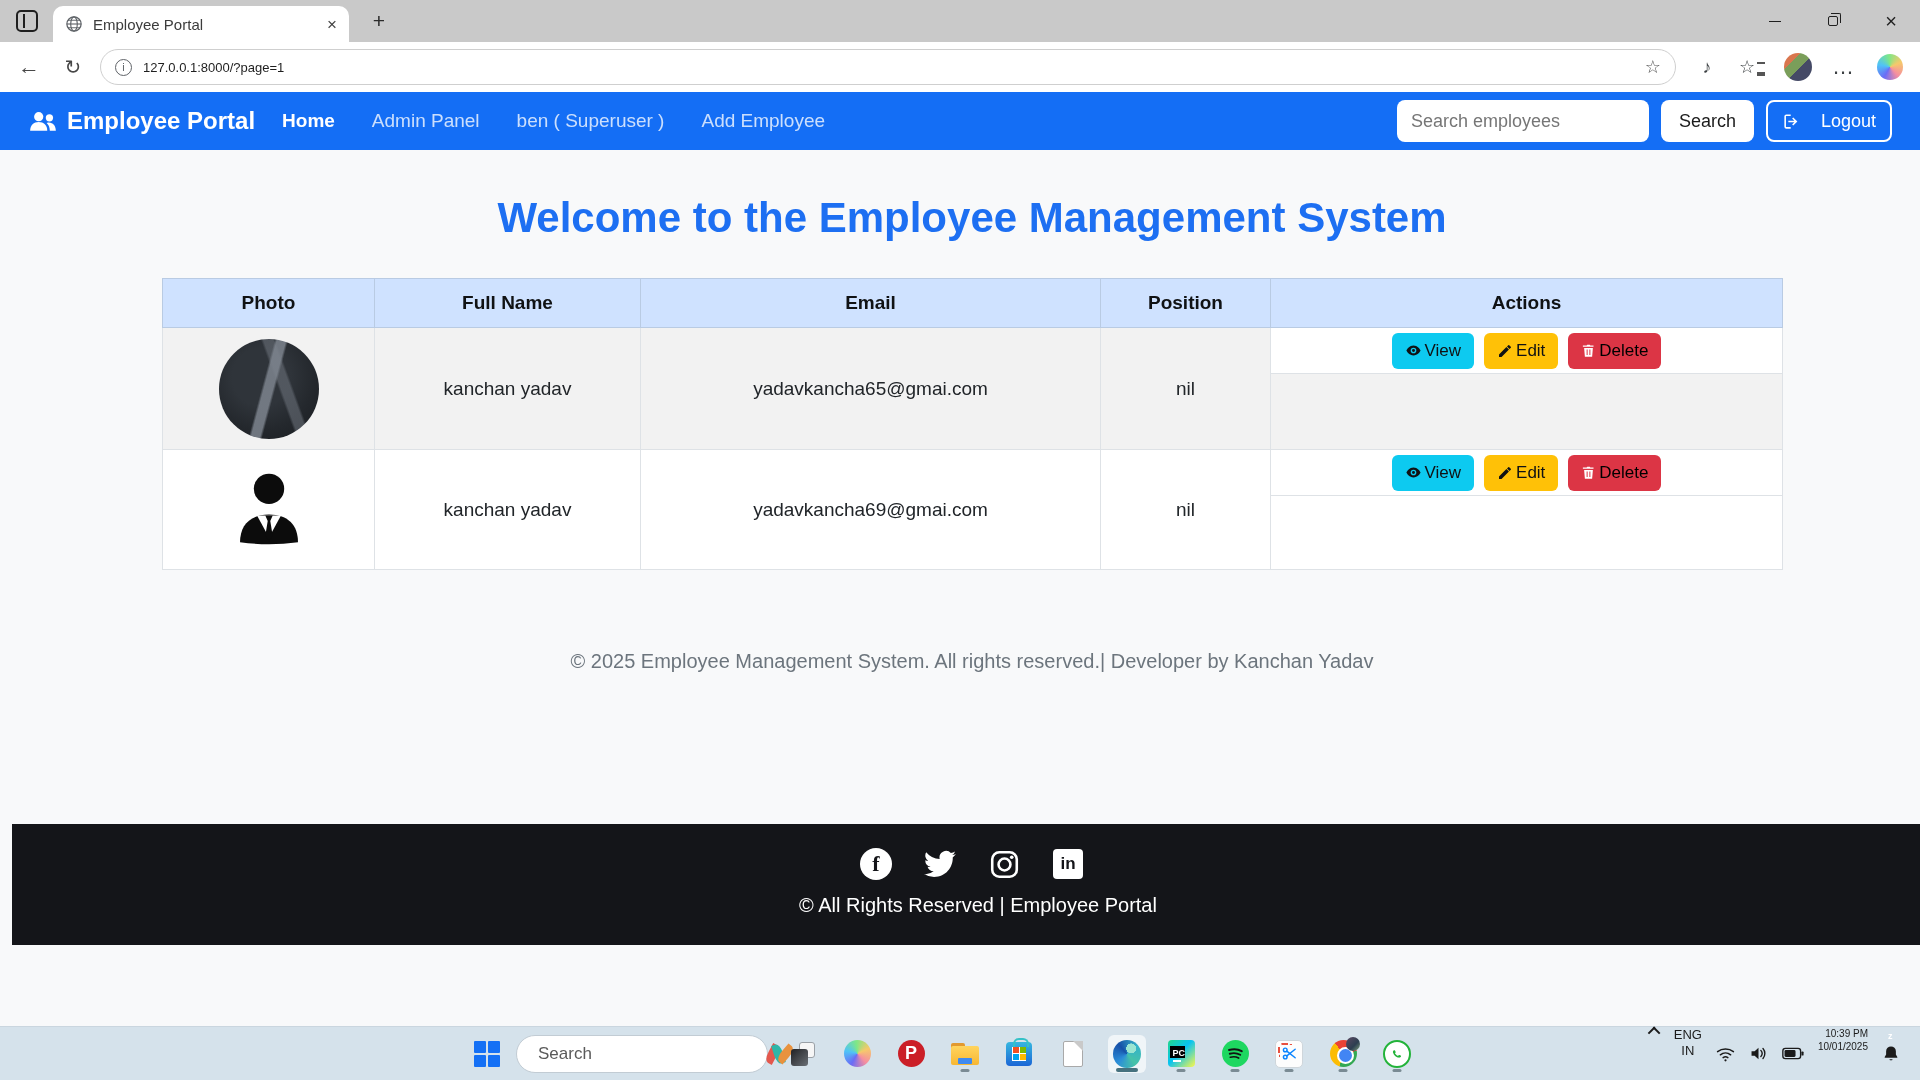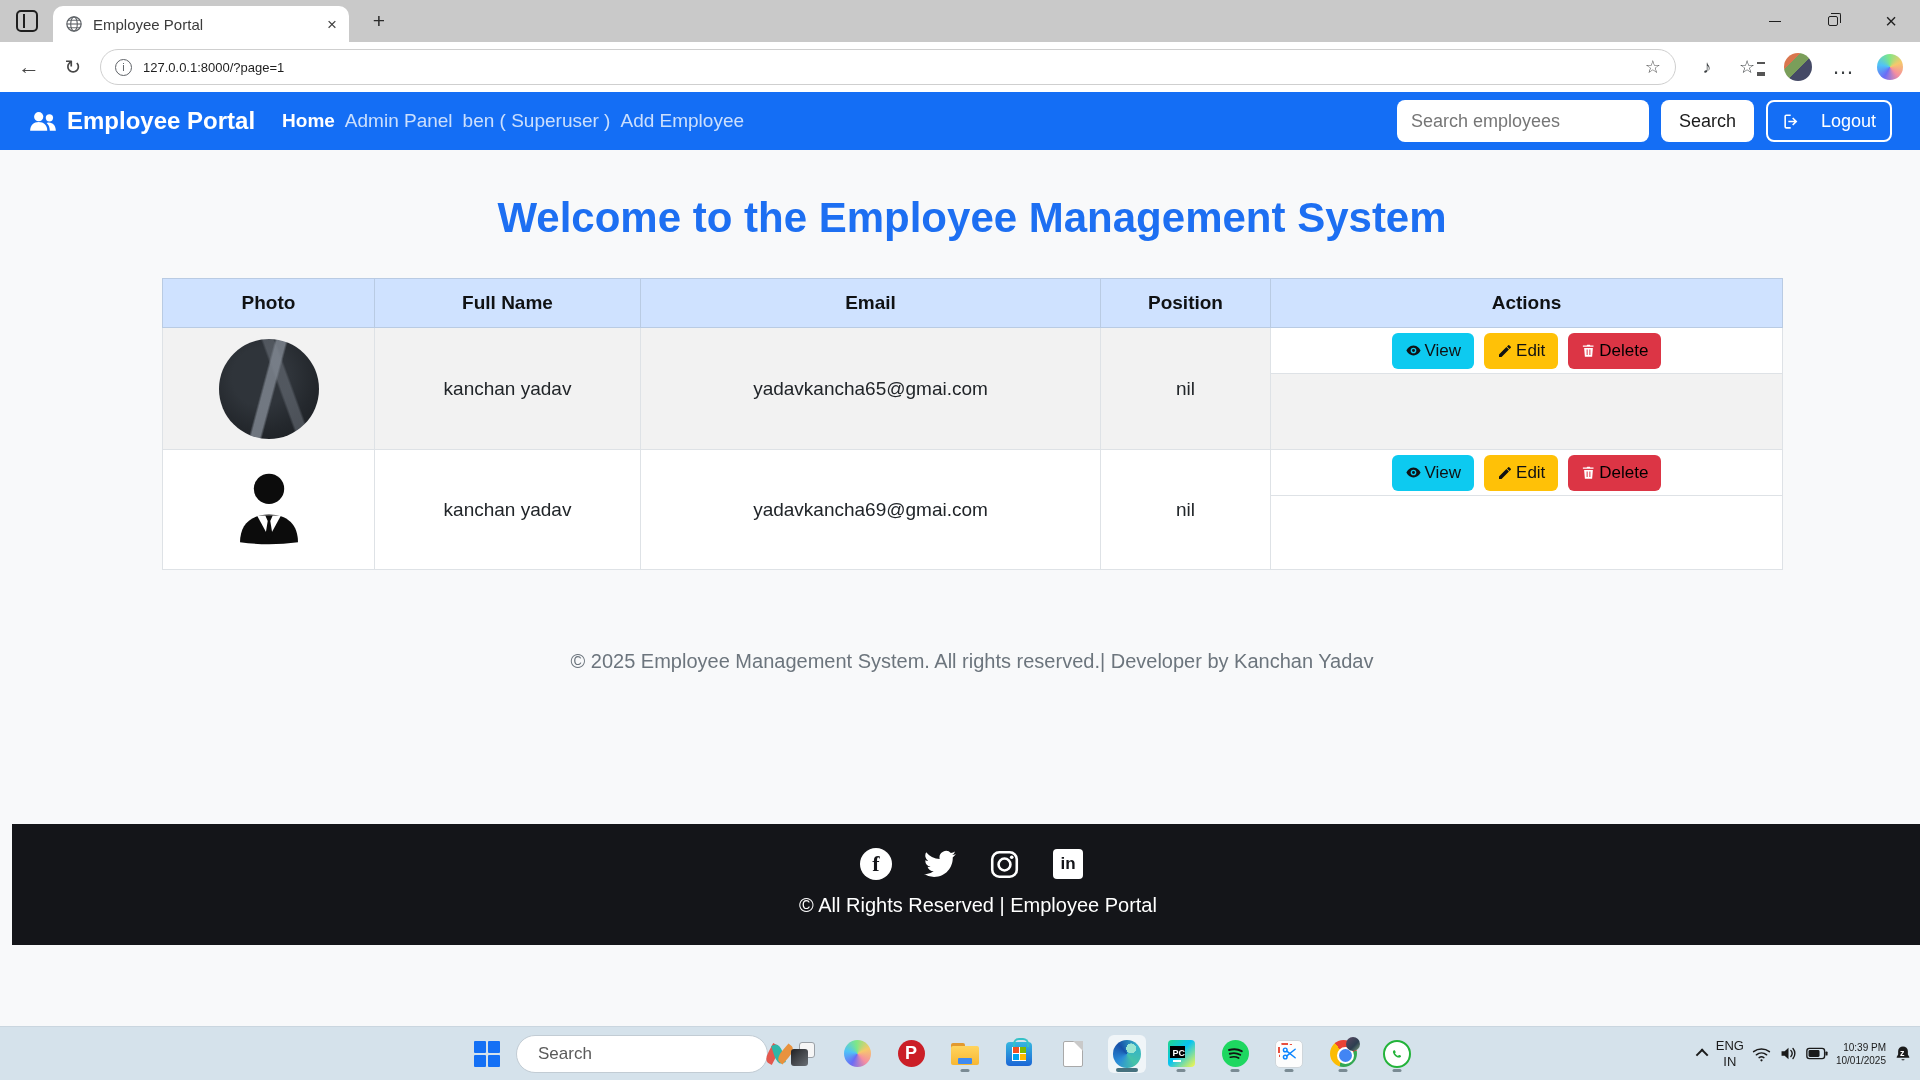--- a/index.html
+++ b/index.html
@@ -28,21 +28,21 @@
   .url-text { font-size:13px; color:#1f1f1f; margin-left:11px; flex:1; }
   .pill-star { font-size:18px; color:#555; }
   .tb-ico { position:absolute; top:11px; width:28px; height:28px; display:flex; align-items:center; justify-content:center; font-size:18px; color:#3c4043; }
   .avatar { border-radius:50%; background:linear-gradient(135deg,#d9764e 0 30%,#7a9e5a 30% 55%,#454a66 55% 100%); width:28px; height:28px; }
   .copilot { border-radius:50%; width:26px; height:26px; background:conic-gradient(from 210deg,#6a6cf6,#4fc3f7,#7ee787,#f6c96b,#f58ea0,#6a6cf6); }
   .fav-lines { width:8px; height:10px; margin-left:2px; border-top:2px solid #555; box-shadow:0 4px 0 #555; }
 
   
   .navbar { position:absolute; top:92px; left:0; width:100%; height:58px; background:#146ef5; display:flex; align-items:center; padding:0 28px; }
   .brand { display:flex; align-items:center; gap:9px; color:#fff; font-size:24px; font-weight:bold; }
-  .nav-links { display:flex; gap:10px; margin-left:27px; }
+  .nav-links { display:flex; gap:37px; margin-left:27px; }
   .nav-link { font-size:19px; color:rgba(255,255,255,.78); text-decoration:none; cursor:pointer; }
   .nav-link.active { color:#fff; font-weight:bold; }
   .nav-right { margin-left:auto; display:flex; align-items:center; gap:12px; }
   .nav-search { width:252px; height:42px; border:none; border-radius:8px; padding:0 14px; font-size:18px; color:#333; font-family:Liberation Sans, sans-serif; }
   .nav-search::placeholder { color:#767676; }
   .btn-light { height:42px; padding:0 18px; background:#fff; color:#1b1b1b; border:none; border-radius:8px; font-size:18px; font-family:inherit; cursor:pointer; }
   .btn-outline { height:42px; padding:0 14px; background:transparent; color:#fff; border:2px solid #fff; border-radius:8px; font-size:18px; font-family:inherit; display:flex; align-items:center; gap:20px; cursor:pointer; }
 
   
   .content { position:absolute; top:150px; left:12px; width:100%; height:780px; background:#f8f9fa; }
@@ -113,21 +113,21 @@
   .edge-ic { width:28px; height:28px; border-radius:50%; background:radial-gradient(circle at 65% 30%, #9be5d2 0 18%, transparent 19%), conic-gradient(from 140deg,#46c3a8,#2b8dd8,#1650a8,#35b3c9,#46c3a8); }
   .pyc { position:relative; width:27px; height:27px; border-radius:4px; background:linear-gradient(135deg,#21d789,#07c3f2 45%,#fcf84a); padding:2px; }
   .pyc .inner { width:100%; height:100%; background:#000; color:#fff; font-size:9px; font-weight:bold; padding:2px 0 0 3px; }
   .pyc .bar { position:absolute; left:5px; bottom:5px; width:8px; height:2px; background:#fff; }
   .snip { position:relative; width:28px; height:28px; background:#fdfdfd; border:1px solid #cfd6db; border-radius:5px; display:flex; align-items:center; justify-content:center; }
   .snip::before { content:''; position:absolute; left:2px; top:2px; width:12px; height:12px; border-left:2px dashed #e8503f; border-top:2px dashed #e8503f; border-radius:4px 0 0 0; }
   .wa { width:28px; height:28px; border-radius:50%; background:#fff; border:2.5px solid #23b33a; display:flex; align-items:center; justify-content:center; }
   .chrome-ic { position:relative; width:27px; height:27px; border-radius:50%; background:conic-gradient(from -40deg,#ea4335 0 33%,#34a853 33% 66%,#fbbc05 66% 100%); }
   .chrome-ic::before { content:''; position:absolute; left:7px; top:7px; width:13px; height:13px; border-radius:50%; background:#4285f4; border:2px solid #fff; }
   .chrome-ic .badge { position:absolute; right:-3px; top:-3px; width:14px; height:14px; border-radius:50%; background:linear-gradient(135deg,#5d4a63,#2c3e50 60%,#7da07c); }
-  .tb-right { position:absolute; right:8px; top:0; height:100%; display:flex; align-items:center; gap:8px; }
+  .tb-right { position:absolute; right:20px; top:0; height:100%; display:flex; gap:14px; }
   .chev { width:9px; height:9px; border-left:2px solid #1b1b1b; border-top:2px solid #1b1b1b; transform:rotate(45deg) translateY(2px); }
   .lang { font-size:13px; color:#1b1b1b; text-align:center; line-height:1.2; cursor:pointer; }
   .clock { font-size:10px; color:#1b1b1b; text-align:right; line-height:1.3; cursor:pointer; }
   .trayic { display:flex; align-items:center; justify-content:center; cursor:pointer; }
   .bellwrap { position:relative; }
   .bell-z { position:absolute; left:6px; top:4px; color:#fff; font-size:9px; font-weight:bold; }
   svg { display:block; }
 </style>
 </head>
 <body>

